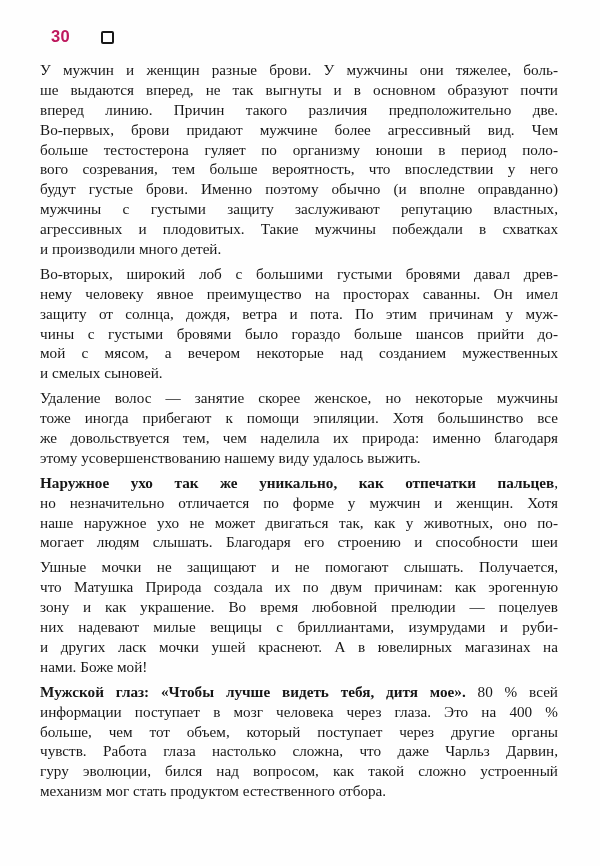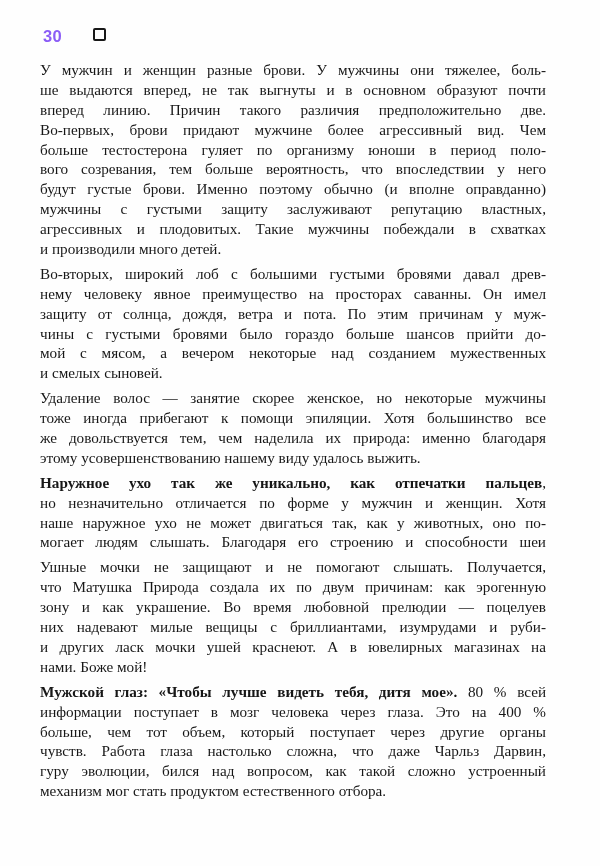--- a/index.html
+++ b/index.html
@@ -9,25 +9,25 @@
     font-family: "Liberation Serif", serif;
   }
   .page {
     position: relative;
     width: 600px; height: 866px;
     background: #fefefe;
     overflow: hidden;
   }
   .header {
     position: absolute;
-    left: 43px; top: 27px; right: 38px;
+    left: 51px; top: 27px; right: 38px;
     display: flex;
-    align-items: flex-start;
+    align-items: center;
     font-family: "Liberation Sans", sans-serif;
-    color: #8b5cf6;
+    color: #be185d;
   }
   .pagenum {
     font-size: 16.5px;
     font-weight: 700;
     letter-spacing: 0.2px;
   }
   .sq {
     width: 9px; height: 9px;
     border: 2px solid #181818;
     border-radius: 2px;
@@ -41,21 +41,21 @@
     letter-spacing: 0.15px;
     white-space: nowrap;
   }
   .bodytext {
     position: absolute;
     left: 40px; top: 60px;
     width: 522px;
     color: #171717;
     font-size: 15.2px;
   }
-  .para { margin: 0 16px 5px 0; }
+  .para { margin: 0 4px 5px 0; }
   .line {
     height: 19.9px;
     line-height: 19.9px;
     text-align: justify;
     text-align-last: justify;
     overflow: hidden;
     white-space: normal;
   }
   .line.last { text-align-last: left; }
   .b { font-weight: 700; }

